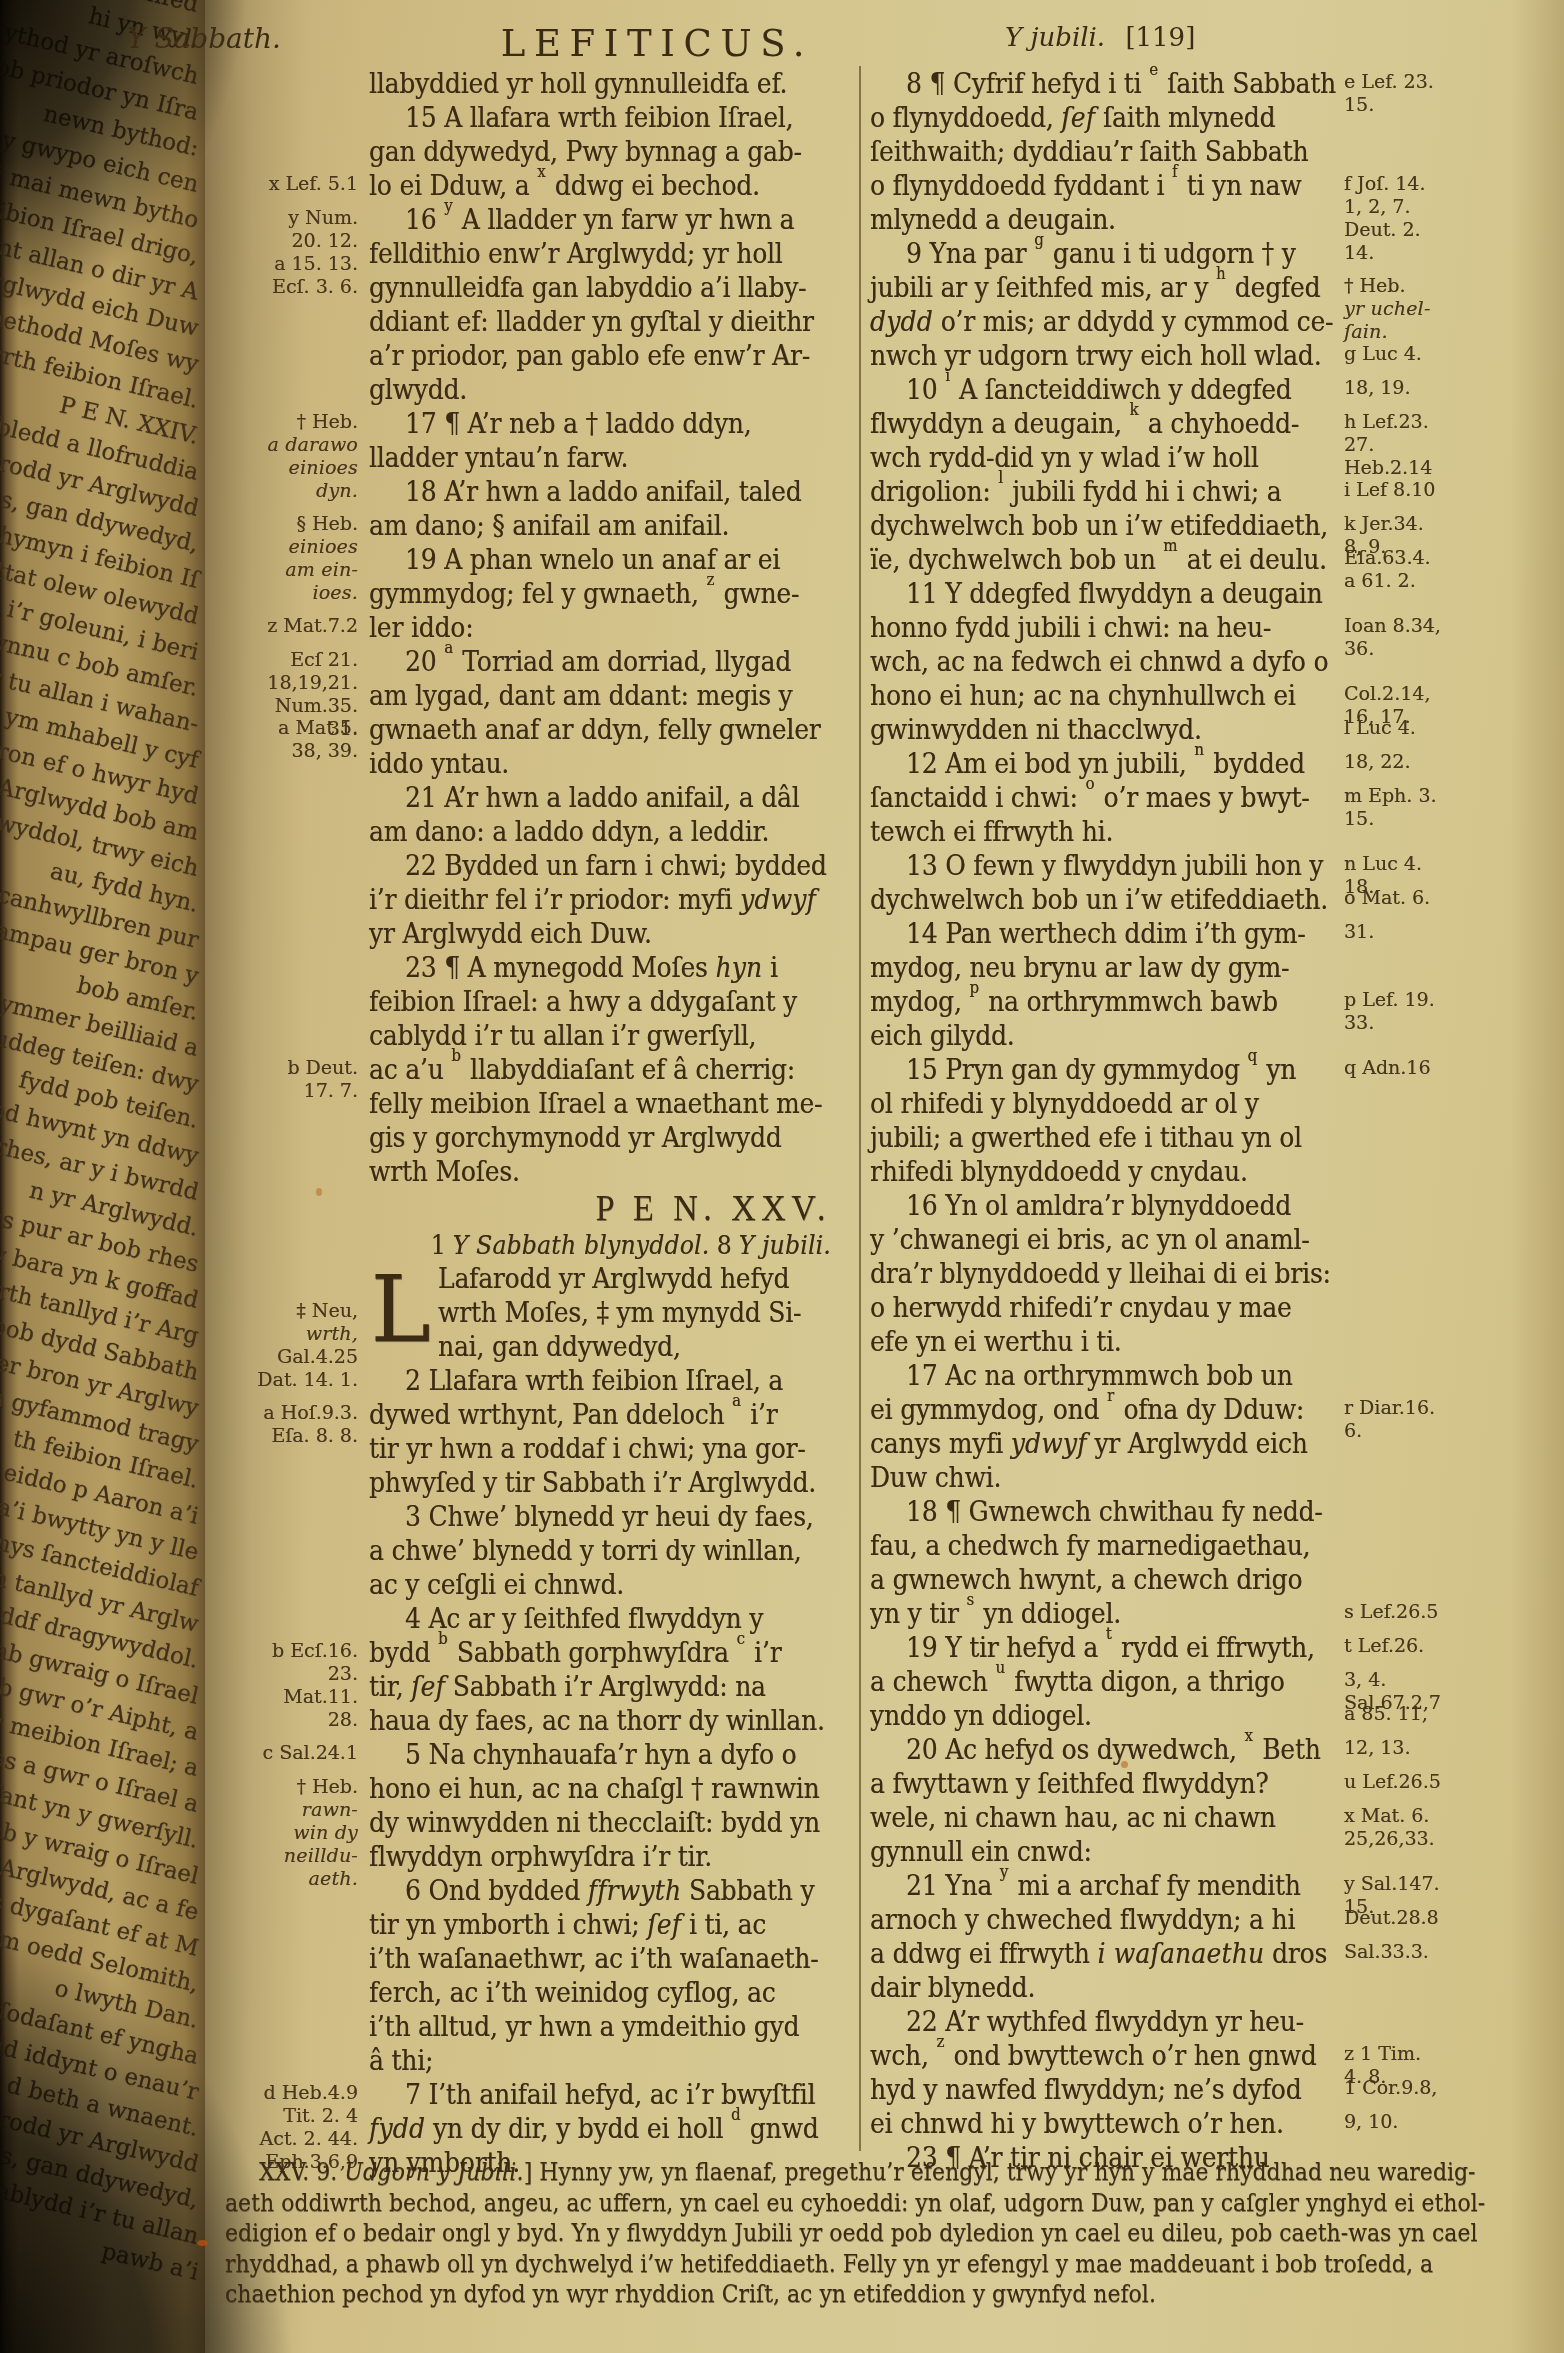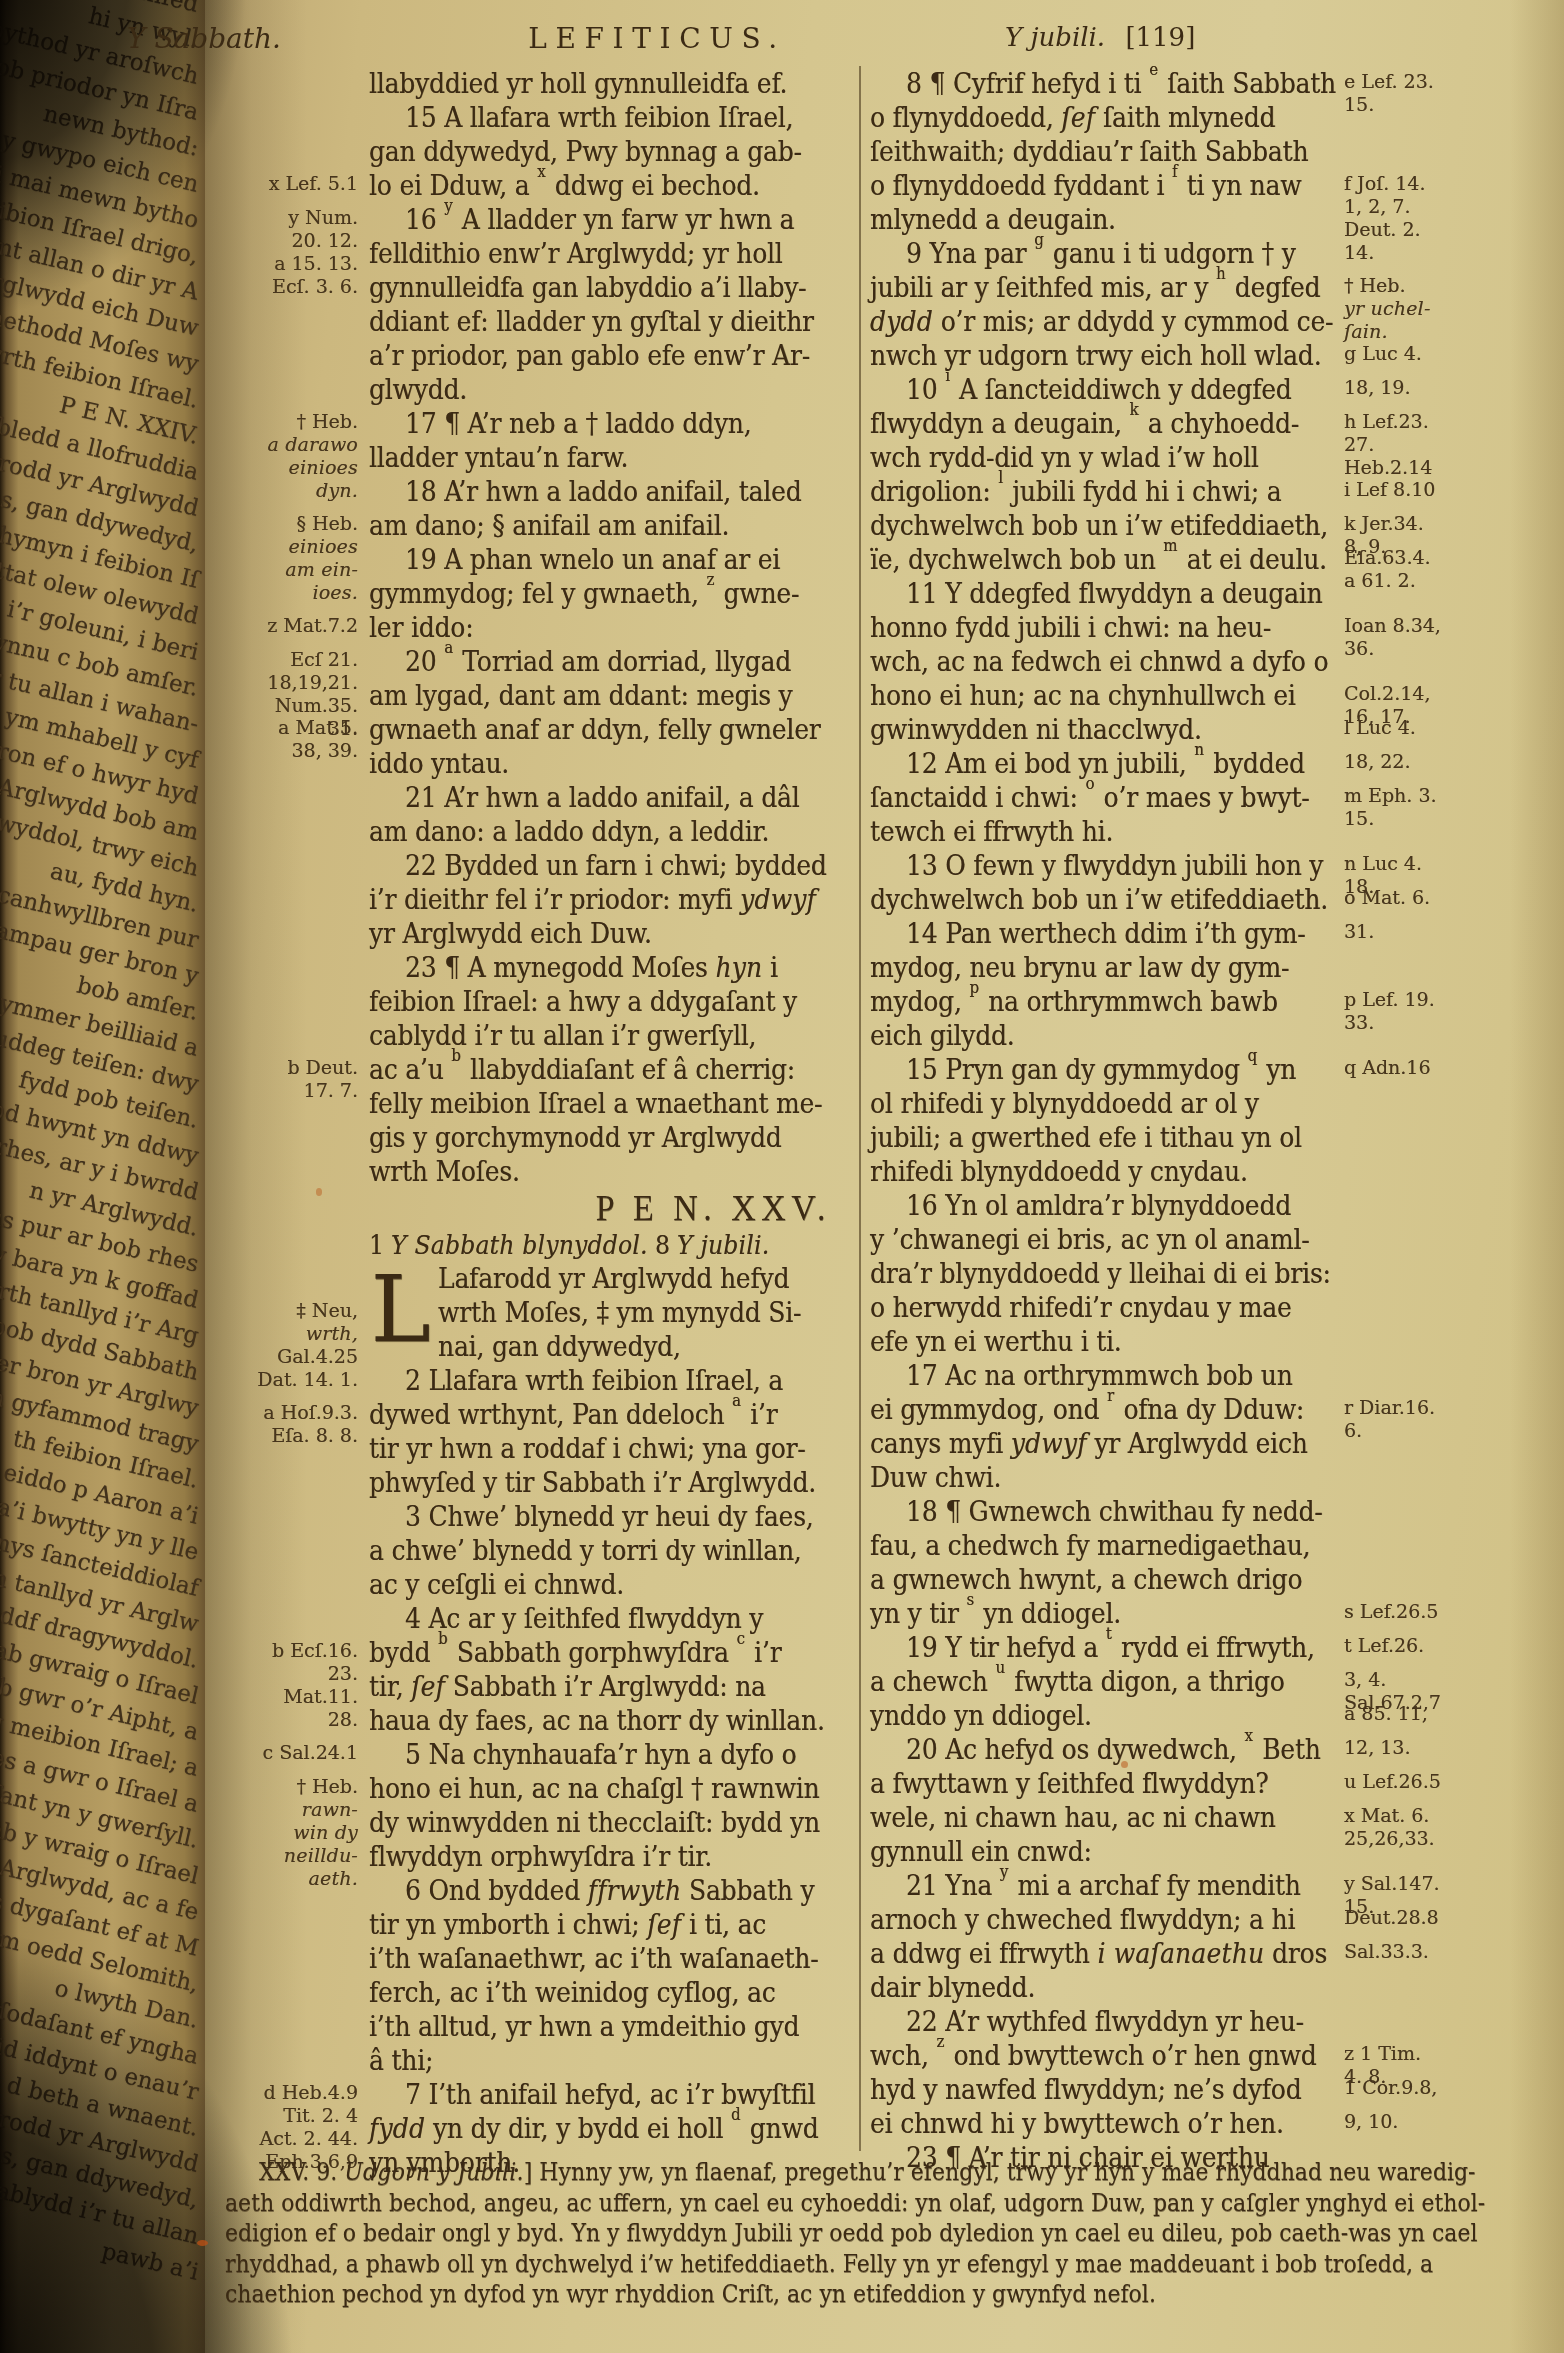--- a/index.html
+++ b/index.html
@@ -20,35 +20,35 @@
   .shadow-tl{position:absolute;left:0;top:0;width:258px;height:329px;
          background:radial-gradient(ellipse at -8% -10%,rgba(6,4,1,0.96) 0%,rgba(6,4,1,0.7) 38%,rgba(6,4,1,0) 68%);}
   .shadow-bl{position:absolute;left:0;top:1925px;width:297px;height:429px;
          background:radial-gradient(ellipse at -10% 110%,rgba(6,4,1,0.97) 0%,rgba(6,4,1,0.72) 40%,rgba(6,4,1,0) 70%);}
   .vignette-r{position:absolute;right:0;top:0;width:55px;height:2354px;
          background:linear-gradient(270deg,rgba(120,95,45,0.28),rgba(120,95,45,0) 100%);}
   .speck{position:absolute;border-radius:50%;}
   
   .hdr{position:absolute;top:22px;white-space:nowrap;text-align:right;}
   .hdr-left{left:127px;font-style:italic;font-size:28px;}
-  .hdr-center{left:438px;width:438px;text-align:center;font-size:28px;letter-spacing:8.6px;}
+  .hdr-center{left:438px;width:438px;text-align:center;font-size:37px;letter-spacing:8.6px;}
   .hdr-right{left:1005px;font-size:26px;}
   .hdr-right .it{font-style:italic;margin-right:20.3px;}
   
   .col{position:absolute;top:67px;}
   .col-left{left:369px;width:462px;}
   .col-right{left:870px;width:463px;}
   .row{position:relative;height:34px;line-height:34px;white-space:nowrap;}
   .row .t{display:inline-block;transform:scaleY(1.12);transform-origin:50% 60%;
           font-size:25px;letter-spacing:-0.2px;
           text-shadow:0.3px 0.4px 0.6px rgba(52,36,14,0.55);}
   .row.v .t{padding-left:36px;}
   .row.heading{height:39px;line-height:39px;text-align:right;font-family:Liberation Serif, serif;}
   .row.heading .t{font-size:34px;letter-spacing:5.5px;transform:scaleY(1.05);}
-  .row.subtitle{height:34px;line-height:34px;text-align:left;}
+  .row.subtitle{height:34px;line-height:34px;text-align:right;}
   .row.subtitle .t{font-size:23.5px;}
   .row.dc .t{padding-left:69px;}
   .dcap{position:absolute;left:1.6px;top:1.6px;font-size:91px;line-height:91px;
         text-shadow:0.5px 0.6px 0.8px rgba(52,36,14,0.6);}
   .note{position:absolute;top:3.1px;font-size:19px;line-height:23px;white-space:normal;
         color:#47351c;text-shadow:0.2px 0.3px 0.5px rgba(60,44,20,0.5);}
   .col-left .note{left:-171px;width:160px;text-align:right;}
   .col-right .note{left:474px;width:222px;}
   .divider{position:absolute;left:859px;top:66px;width:1.6px;height:2085px;background:rgba(64,45,18,0.55);}
   

